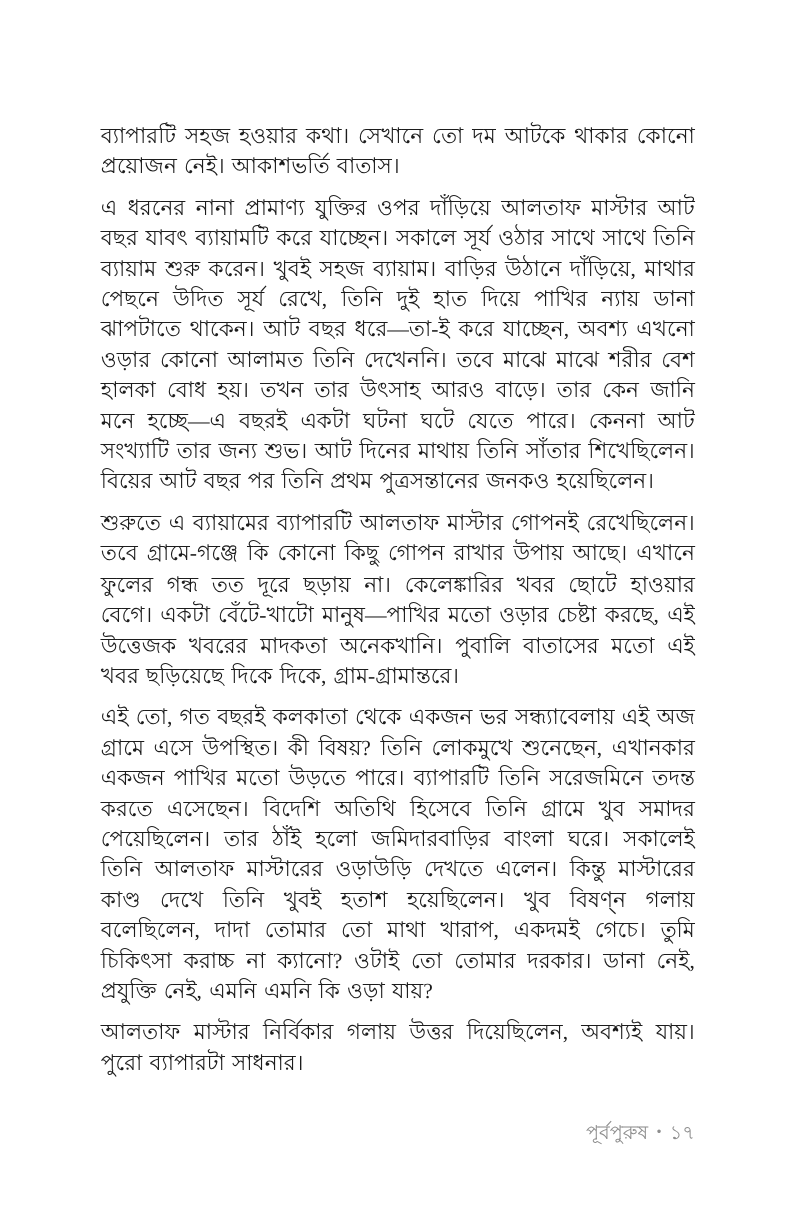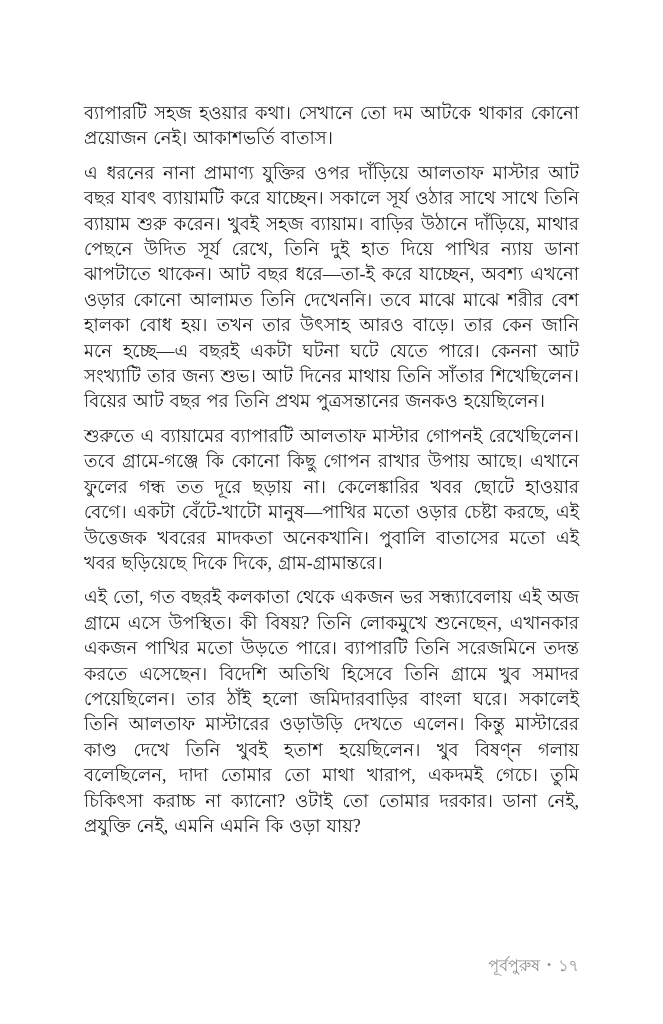--- a/index.html
+++ b/index.html
@@ -34,38 +34,38 @@
   .page-footer {
     position: absolute;
     top: 934px;
     left: 84px;
     width: 495px;
     text-align: right;
     font-size: 16px;
     line-height: 22px;
     color: var(--footer-color, #8e8e8e);
     white-space: nowrap;
-    margin-top: 21px;
   }
   .page-footer .bullet {
     display: inline-block;
     margin: 0 7px;
     font-size: 12px;
     transform: translateY(-2px);
   }
 </style>
 </head>
 <body>
 
 <div class="page">
 
   <div class="text-block">
     <p class="para">ব্যাপারটি সহজ হওয়ার কথা। সেখানে তো দম আটকে থাকার কোনো প্রয়োজন নেই। আকাশভর্তি বাতাস।</p>
     <p class="para">এ ধরনের নানা প্রামাণ্য যুক্তির ওপর দাঁড়িয়ে আলতাফ মাস্টার আট বছর যাবৎ ব্যায়ামটি করে যাচ্ছেন। সকালে সূর্য ওঠার সাথে সাথে তিনি ব্যায়াম শুরু করেন। খুবই সহজ ব্যায়াম। বাড়ির উঠানে দাঁড়িয়ে, মাথার পেছনে উদিত সূর্য রেখে, তিনি দুই হাত দিয়ে পাখির ন্যায় ডানা ঝাপটাতে থাকেন। আট বছর ধরে—তা-ই করে যাচ্ছেন, অবশ্য এখনো ওড়ার কোনো আলামত তিনি দেখেননি। তবে মাঝে মাঝে শরীর বেশ হালকা বোধ হয়। তখন তার উৎসাহ আরও বাড়ে। তার কেন জানি মনে হচ্ছে—এ বছরই একটা ঘটনা ঘটে যেতে পারে। কেননা আট সংখ্যাটি তার জন্য শুভ। আট দিনের মাথায় তিনি সাঁতার শিখেছিলেন। বিয়ের আট বছর পর তিনি প্রথম পুত্রসন্তানের জনকও হয়েছিলেন।</p>
     <p class="para">শুরুতে এ ব্যায়ামের ব্যাপারটি আলতাফ মাস্টার গোপনই রেখেছিলেন। তবে গ্রামে-গঞ্জে কি কোনো কিছু গোপন রাখার উপায় আছে। এখানে ফুলের গন্ধ তত দূরে ছড়ায় না। কেলেঙ্কারির খবর ছোটে হাওয়ার বেগে। একটা বেঁটে-খাটো মানুষ—পাখির মতো ওড়ার চেষ্টা করছে, এই উত্তেজক খবরের মাদকতা অনেকখানি। পুবালি বাতাসের মতো এই খবর ছড়িয়েছে দিকে দিকে, গ্রাম-গ্রামান্তরে।</p>
     <p class="para">এই তো, গত বছরই কলকাতা থেকে একজন ভর সন্ধ্যাবেলায় এই অজ গ্রামে এসে উপস্থিত। কী বিষয়? তিনি লোকমুখে শুনেছেন, এখানকার একজন পাখির মতো উড়তে পারে। ব্যাপারটি তিনি সরেজমিনে তদন্ত করতে এসেছেন। বিদেশি অতিথি হিসেবে তিনি গ্রামে খুব সমাদর পেয়েছিলেন। তার ঠাঁই হলো জমিদারবাড়ির বাংলা ঘরে। সকালেই তিনি আলতাফ মাস্টারের ওড়াউড়ি দেখতে এলেন। কিন্তু মাস্টারের কাণ্ড দেখে তিনি খুবই হতাশ হয়েছিলেন। খুব বিষণ্ন গলায় বলেছিলেন, দাদা তোমার তো মাথা খারাপ, একদমই গেচে। তুমি চিকিৎসা করাচ্চ না ক্যানো? ওটাই তো তোমার দরকার। ডানা নেই, প্রযুক্তি নেই, এমনি এমনি কি ওড়া যায়?</p>
+    <p class="para">আলতাফ মাস্টার নির্বিকার গলায় উত্তর দিয়েছিলেন, অবশ্যই যায়। পুরো ব্যাপারটা সাধনার।</p>
   </div>
 
   <div class="page-footer">
     <span>পূর্বপুরুষ</span><span class="bullet">•</span><span>১৭</span>
   </div>
 
 </div>
 
 </body></html>

